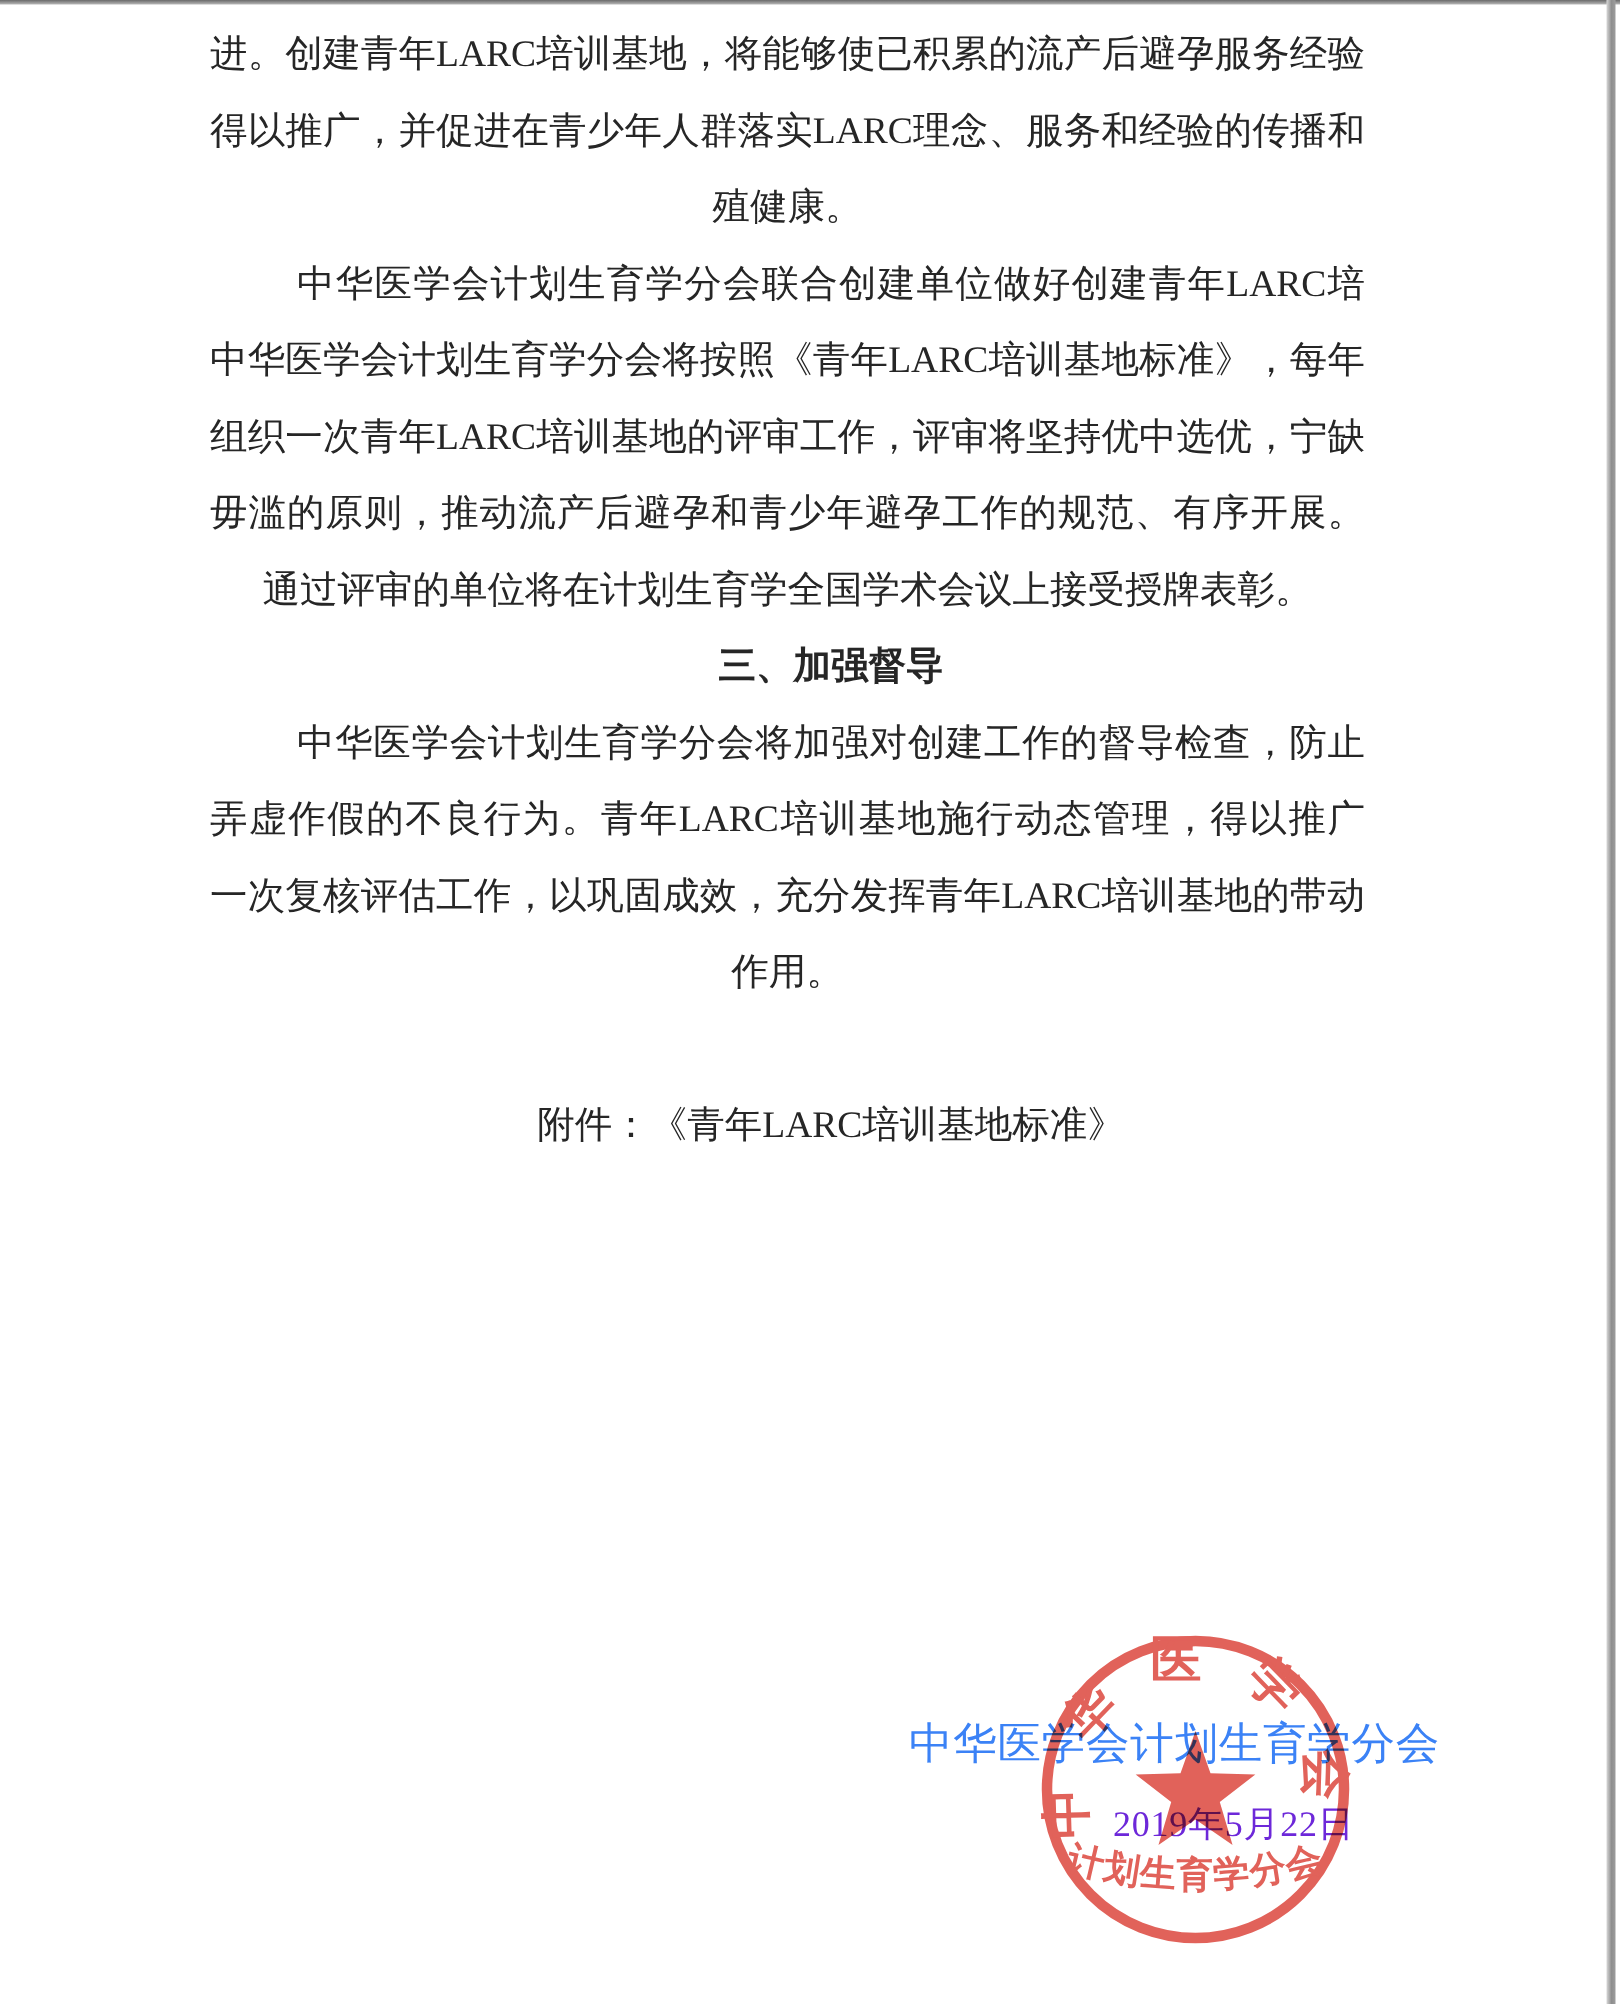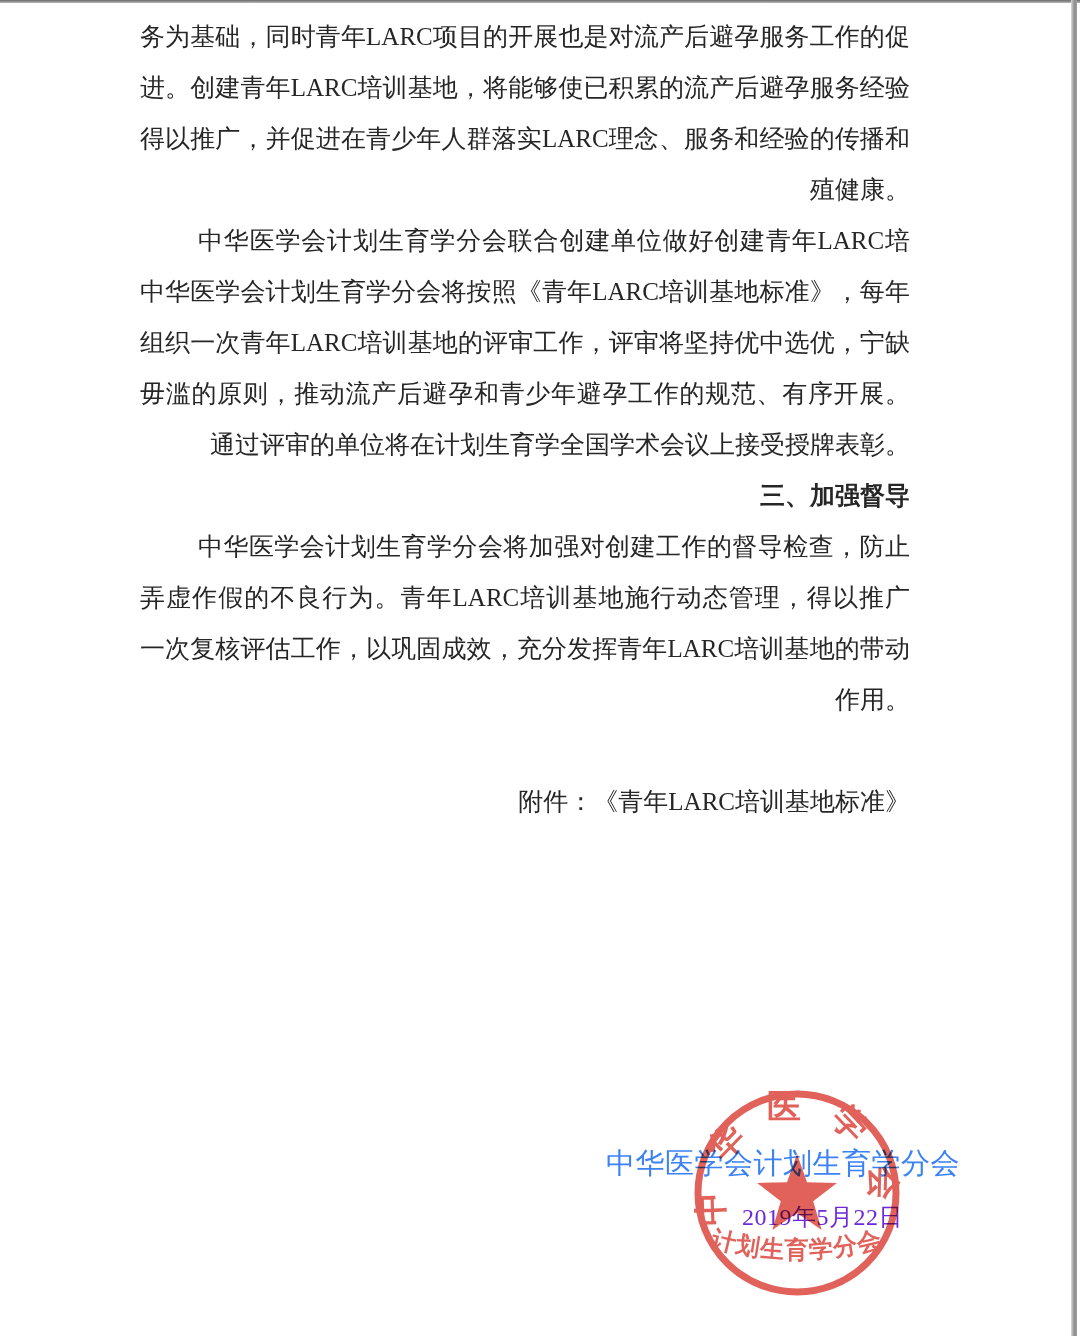--- a/index.html
+++ b/index.html
@@ -25,21 +25,21 @@
   }
   .content{
     position:absolute;left:140px;top:11px;width:770px;
     color:#262626;
   }
   .line{
     height:51px;
     line-height:51px;
     font-size:25px;
     white-space:nowrap;
-    text-align:right;
+    text-align:center;
   }
   .line.full{
     white-space:normal;
     text-align:justify;
     text-align-last:justify;
   }
   .line.indent{ text-indent:58px; }
   .line.heading{ font-weight:bold; }
   .line.spacer-above{ margin-top:51px; }
   .signature{
@@ -68,21 +68,20 @@
   }
 </style>
 </head>
 <body>
 
 <div class="page">
   <div class="top-edge"></div>
   <div class="right-edge"></div>
 
   <div class="content">
-    <div class="line full">务为基础，同时青年LARC项目的开展也是对流产后避孕服务工作的促</div>
     <div class="line full">进。创建青年LARC培训基地，将能够使已积累的流产后避孕服务经验</div>
     <div class="line full">得以推广，并促进在青少年人群落实LARC理念、服务和经验的传播和</div>
     <div class="line">殖健康。</div>
     <div class="line full indent">中华医学会计划生育学分会联合创建单位做好创建青年LARC培</div>
     <div class="line full">中华医学会计划生育学分会将按照《青年LARC培训基地标准》，每年</div>
     <div class="line full">组织一次青年LARC培训基地的评审工作，评审将坚持优中选优，宁缺</div>
     <div class="line full">毋滥的原则，推动流产后避孕和青少年避孕工作的规范、有序开展。</div>
     <div class="line">通过评审的单位将在计划生育学全国学术会议上接受授牌表彰。</div>
     <div class="line heading indent">三、加强督导</div>
     <div class="line full indent">中华医学会计划生育学分会将加强对创建工作的督导检查，防止</div>

